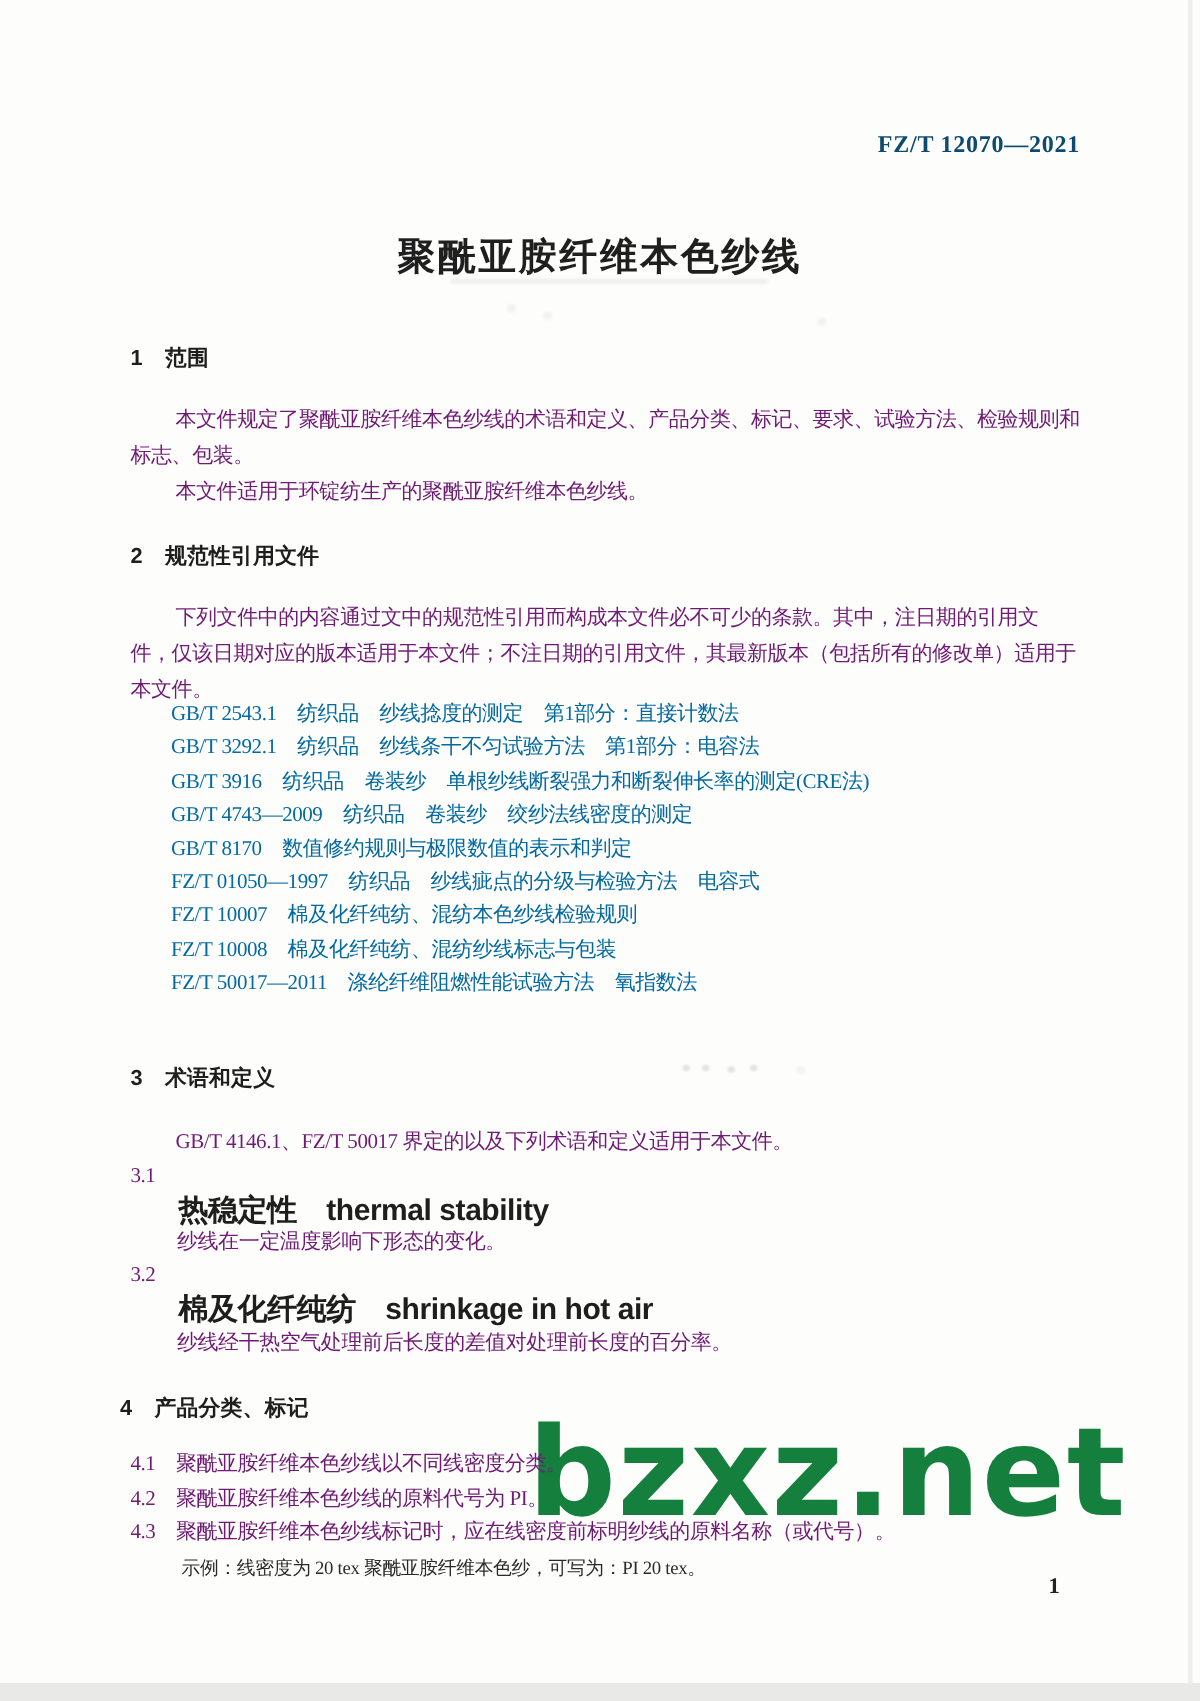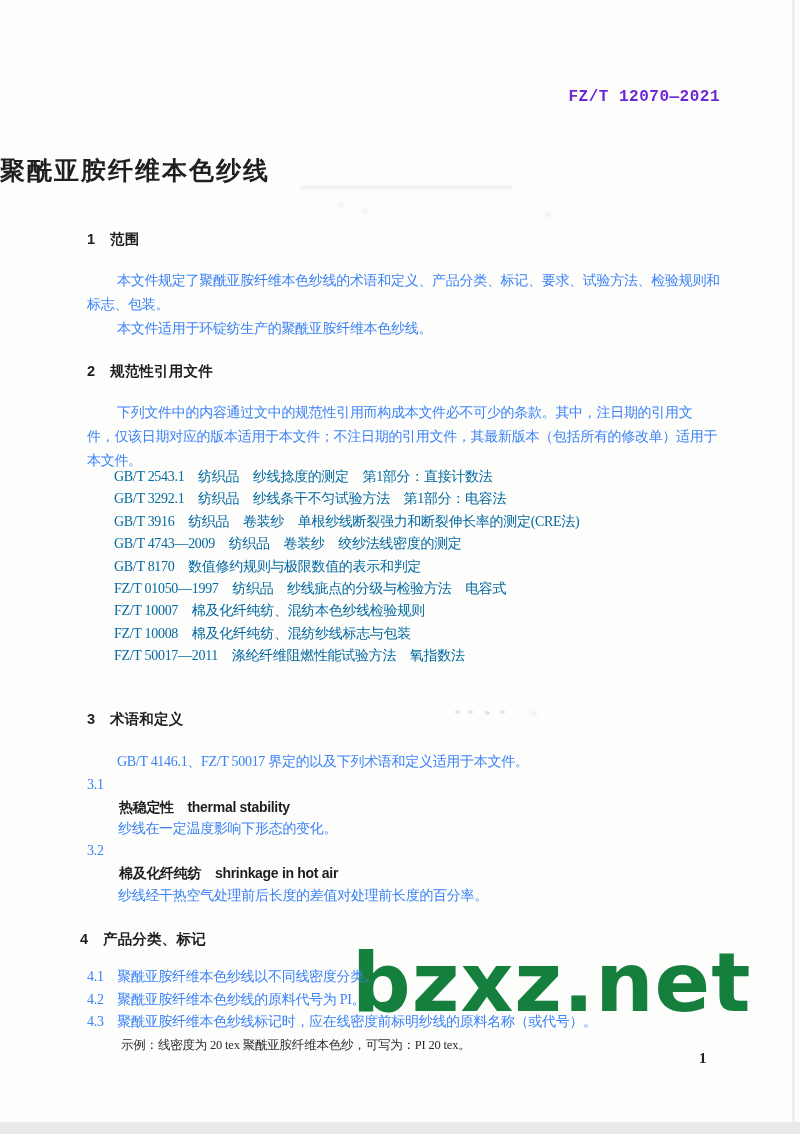--- a/index.html
+++ b/index.html
@@ -24,39 +24,39 @@
   .watermark{
     position:absolute;left:352px;top:942px;
     font-family:"DejaVu Sans","Liberation Sans",sans-serif;
     font-weight:bold;font-size:82px;line-height:82px;
     color:#15803d;letter-spacing:1px;z-index:1;
   }
   
   .content{position:absolute;inset:0;z-index:2;}
   .doc-code{
     position:absolute;top:88px;right:80px;
-    font-family:Liberation Mono, monospace;
-    font-weight:bold;font-size:16px;letter-spacing:0.5px;color:#6d28d9;
+    font-family:Liberation Serif, serif;
+    font-weight:bold;font-size:16px;letter-spacing:0.5px;color:#0c4a6e;
   }
   .doc-title{
-    position:absolute;top:154px;left:0;width:800px;text-align:left;
+    position:absolute;top:154px;left:0;width:800px;text-align:center;
     font-family:"Liberation Sans","DejaVu Sans",sans-serif;
     font-weight:bold;font-size:25px;letter-spacing:2px;color:#1f1f1f;
   }
   .line{
     position:absolute;white-space:nowrap;
-    font-size:14px;letter-spacing:-0.3px;line-height:18px;color:#3b82f6;
+    font-size:14px;letter-spacing:-0.3px;line-height:18px;color:#701a75;
   }
   .heading{
     font-family:"Liberation Sans","DejaVu Sans",sans-serif;
     font-weight:bold;font-size:14.5px;letter-spacing:0.2px;color:#1e1e1e;
   }
   .term{
     font-family:"Liberation Sans","DejaVu Sans",sans-serif;
-    font-weight:bold;font-size:14px;color:#1e1e1e;
+    font-weight:bold;font-size:20px;color:#1e1e1e;
   }
   .refs{position:absolute;left:114px;top:466px;}
   .refs .ref-line{
     position:static;display:block;height:22.4px;line-height:22.4px;
     white-space:nowrap;font-size:14px;letter-spacing:-0.3px;color:#0369a1;
   }
   .example{font-size:12.5px;letter-spacing:-0.2px;color:#2a2a2a;}
   .page-number{
     position:absolute;left:699px;top:1050px;
     font-size:15px;font-weight:bold;color:#222;

